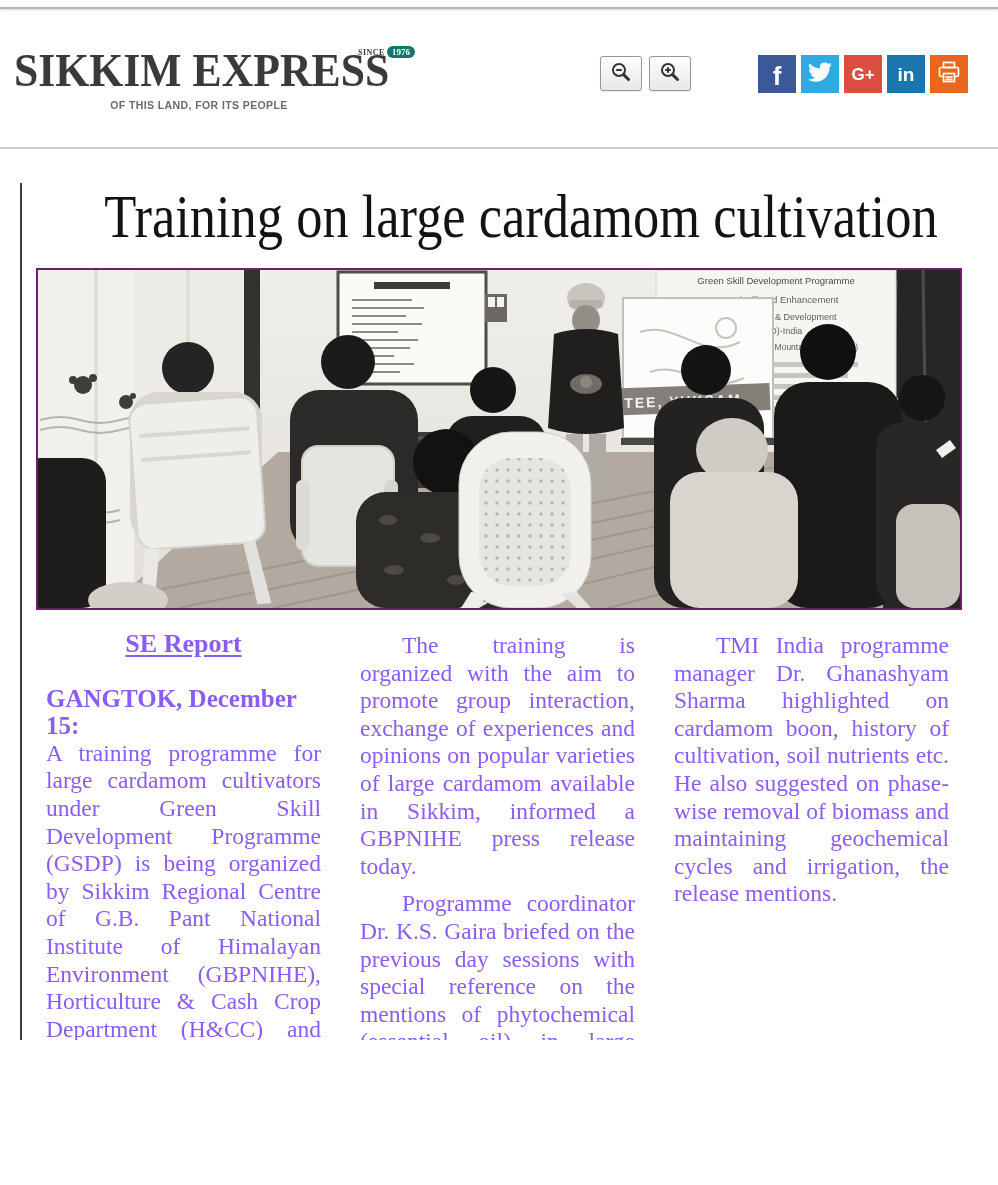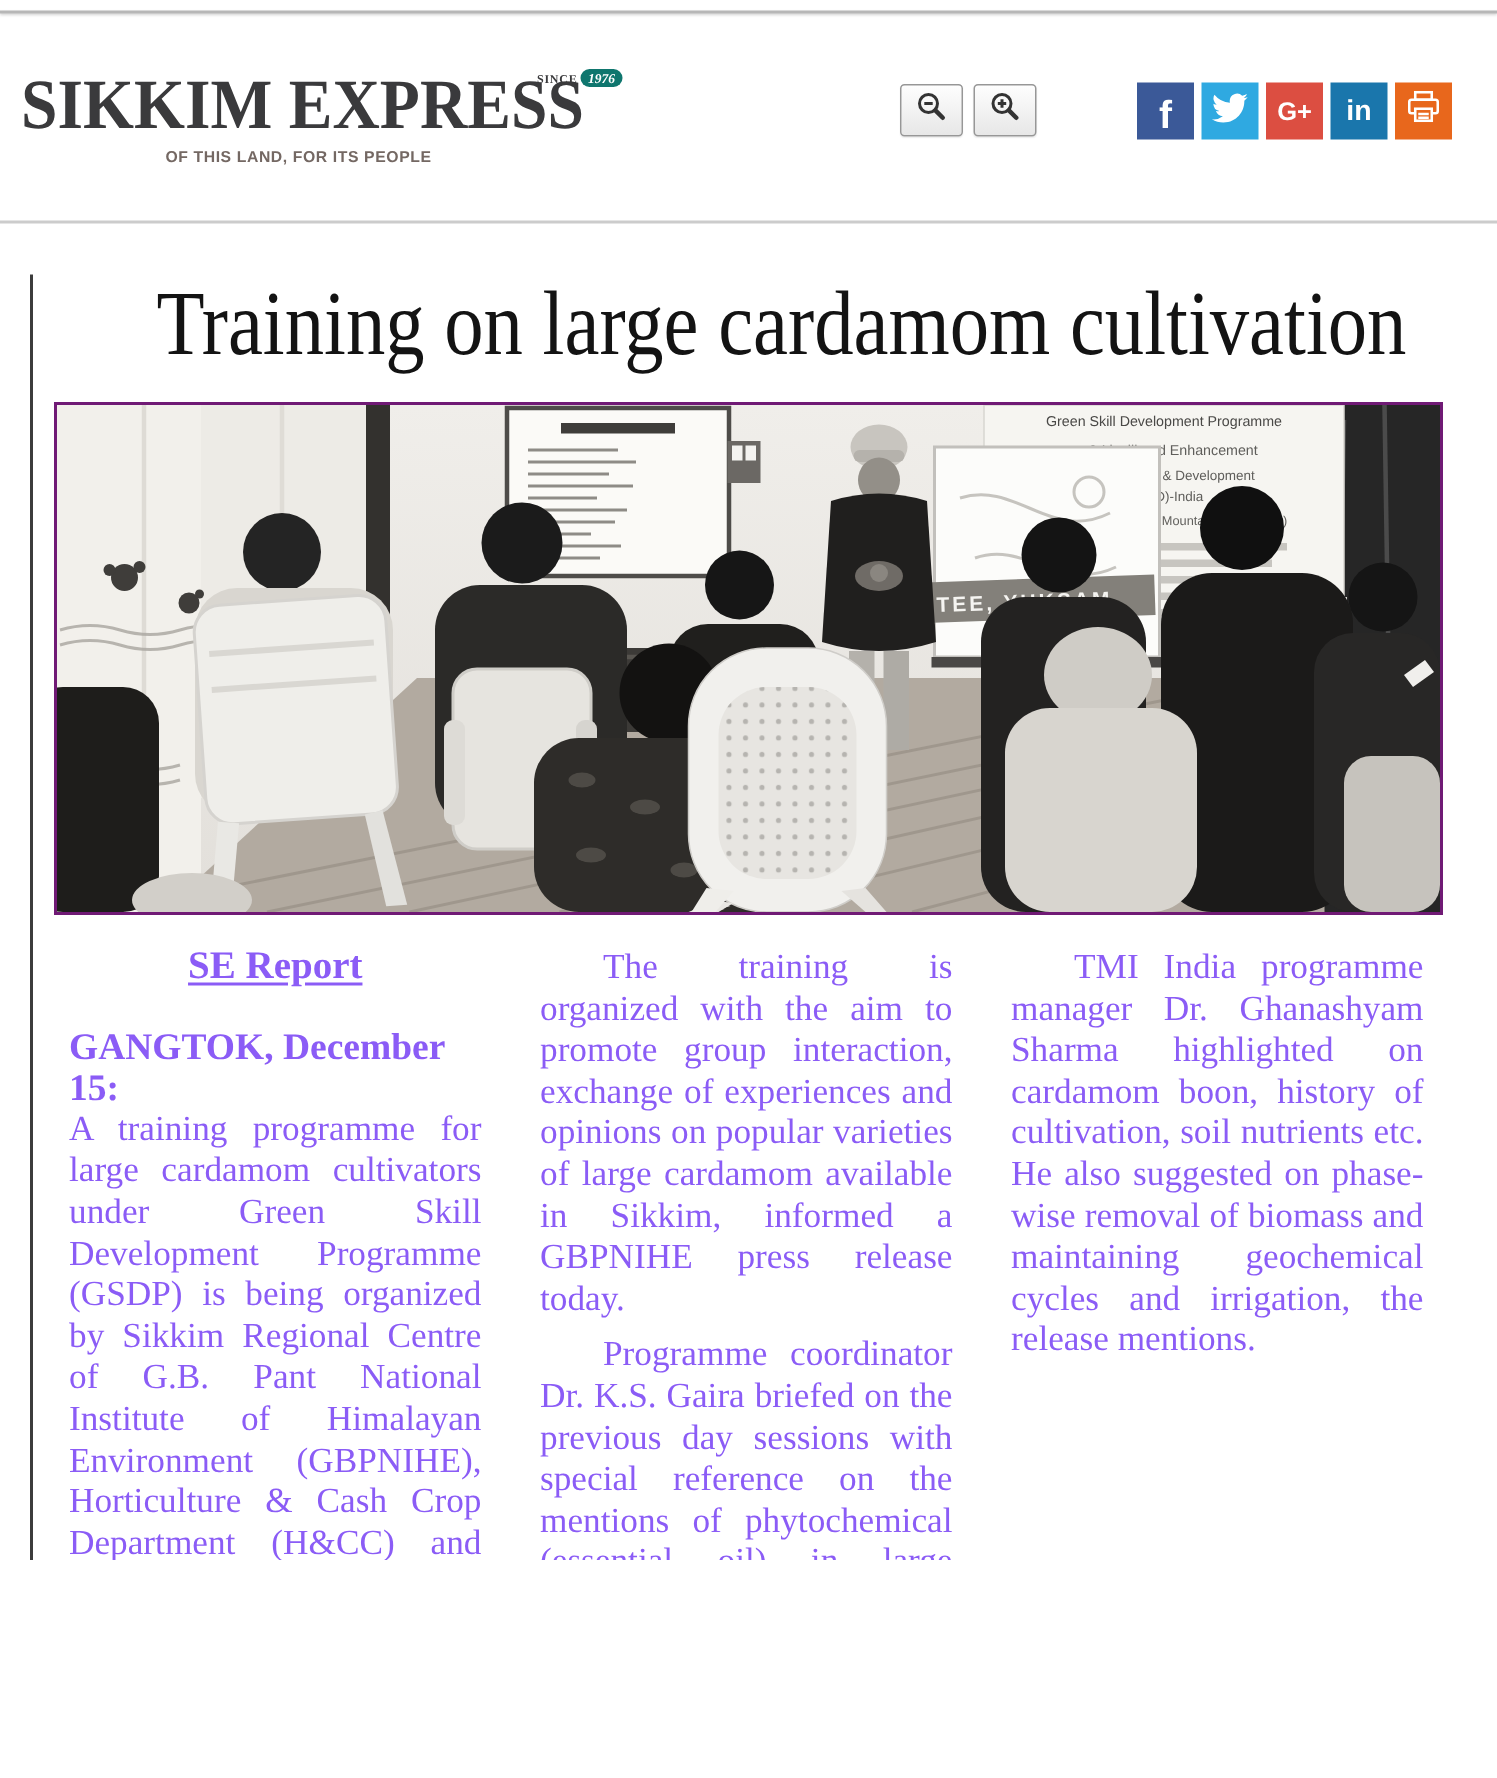--- a/index.html
+++ b/index.html
@@ -65,21 +65,21 @@
 <body>
 
 <div id="page">
 
   <div class="top-rule"></div>
 
   <div class="masthead">
     <h1 class="masthead-title">SIKKIM EXPRESS</h1>
     <div class="since-badge">
       <span class="since-word">SINCE</span>
-      <span class="since-year" style="background-color: #0f766e; font-style: italic;">1976</span>
+      <span class="since-year" style="background-color: #0f766e;">1976</span>
     </div>
     <div class="tagline">OF THIS LAND, FOR ITS PEOPLE</div>
   </div>
 
   <div class="zoom-row">
     <div class="zoombtn" title="Zoom out">
       <span>
         <svg width="22" height="22" viewBox="0 0 22 22">
           <circle cx="9" cy="9" r="6" fill="none" stroke="#333" stroke-width="2"></circle>
           <line x1="13.6" y1="13.6" x2="18.5" y2="18.5" stroke="#333" stroke-width="3" stroke-linecap="round"></line>

